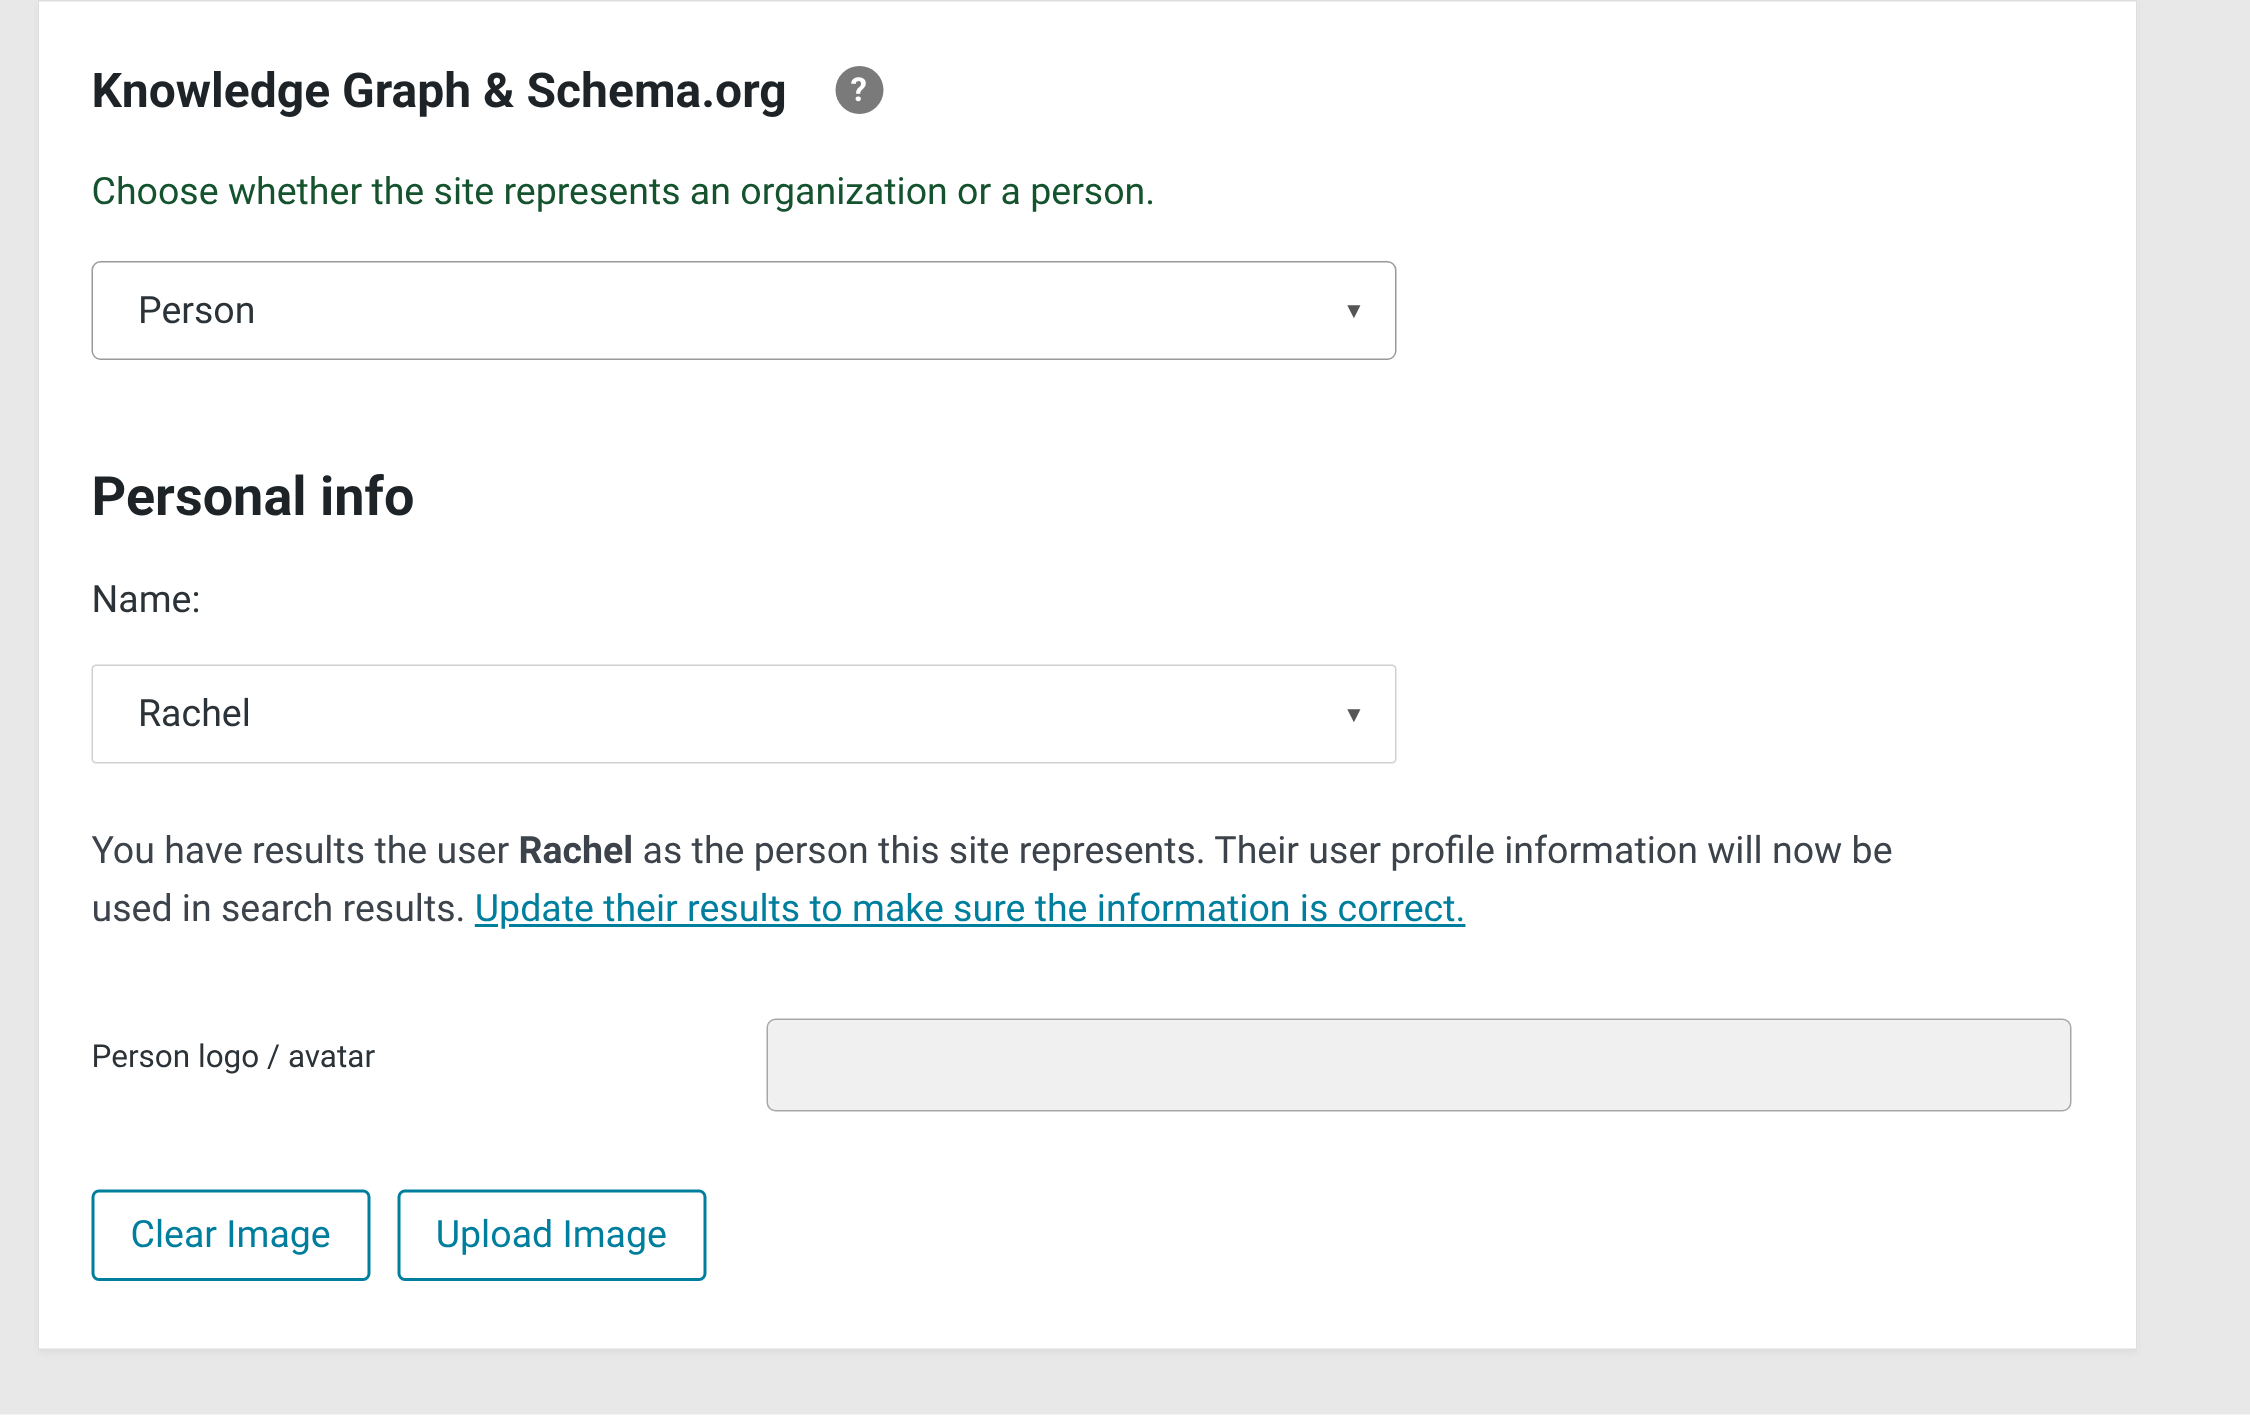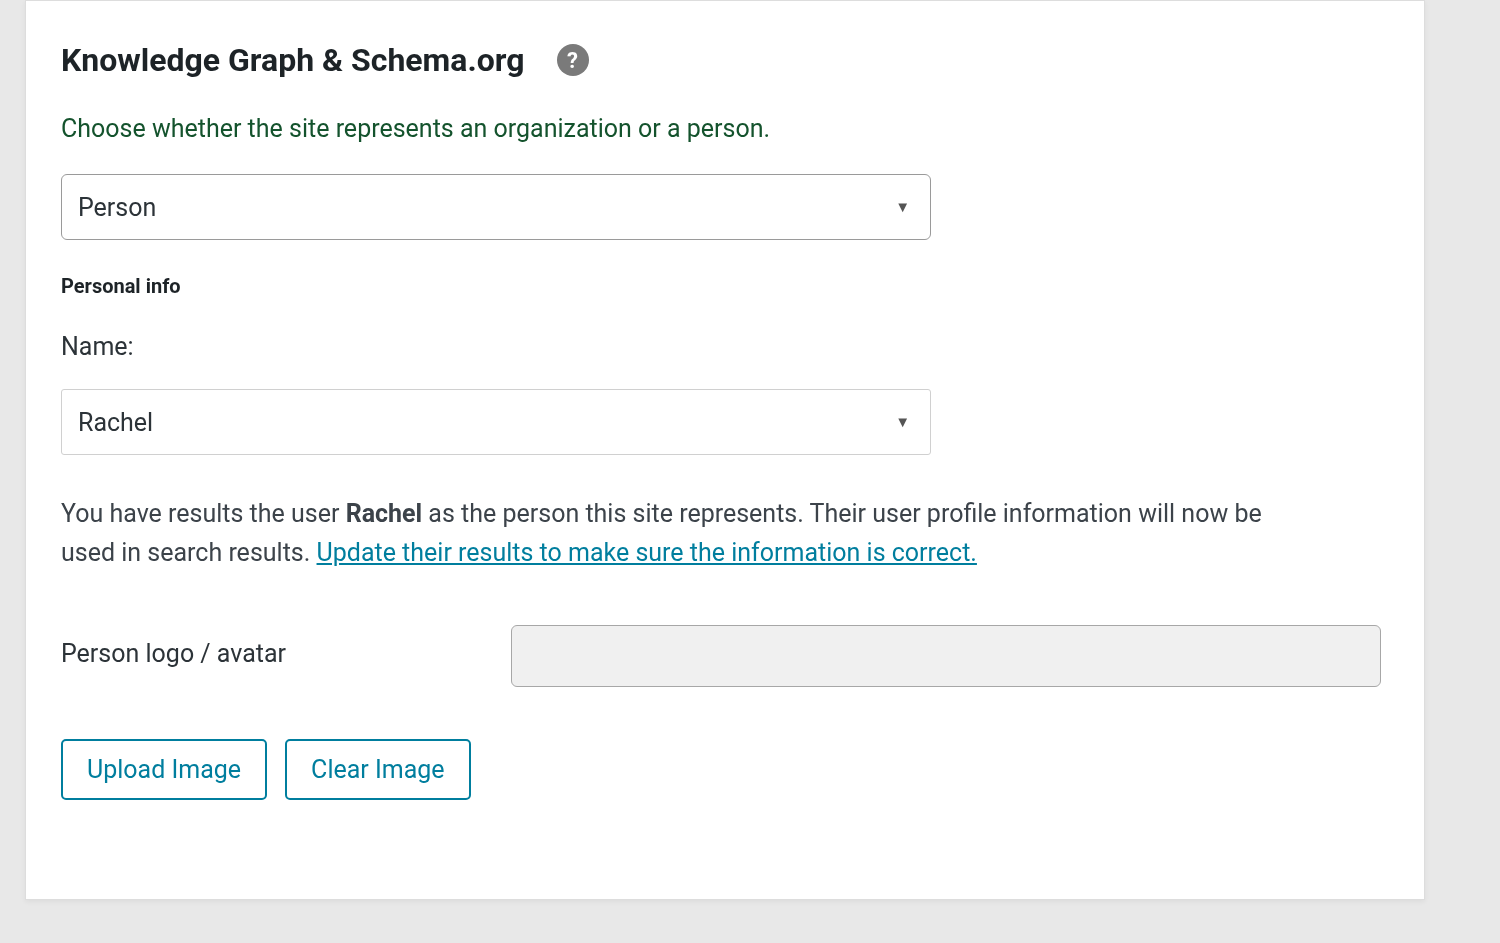--- a/index.html
+++ b/index.html
@@ -59,43 +59,43 @@
       margin-top: 28px;
     }
     .select-box {
       width: 100%;
       height: 66px;
       border: 1px solid #9a9a9a;
       border-radius: 6px;
       background: #ffffff;
       font-size: 25px;
       color: #2c3338;
-      padding: 0 50px 0 16px;
+      padding: 0 50px 0 30px;
       display: flex;
       align-items: center;
       cursor: pointer;
       position: relative;
     }
     .select-box .arrow {
       position: absolute;
       right: 20px;
       top: 50%;
       transform: translateY(-50%);
       color: #555;
       font-size: 15px;
     }
     .select-box.light {
       border: 1px solid #d0d0d0;
       border-radius: 3px;
     }
     .subsection-title {
-      font-size: 20px;
+      font-size: 36px;
       font-weight: 700;
       color: #1d2327;
-      margin-top: 34px;
+      margin-top: 70px;
     }
     .field-label {
       font-size: 25px;
       color: #2c3338;
       margin-top: 34px;
     }
     .info-paragraph {
       font-size: 25px;
       color: #3c434a;
       margin-top: 40px;
@@ -109,21 +109,21 @@
       color: #007e9e;
       text-decoration: underline;
     }
     .avatar-row {
       display: flex;
       align-items: flex-start;
       margin-top: 52px;
       gap: 10px;
     }
     .avatar-label {
-      font-size: 25px;
+      font-size: 21px;
       color: #2c3338;
       flex: 0 0 auto;
       width: 440px;
       padding-top: 14px;
     }
     .avatar-input {
       flex: 1;
       height: 62px;
       border: 1px solid #a7a7a7;
       border-radius: 6px;
@@ -179,17 +179,17 @@
   <p class="info-paragraph">
     <span>You have results the user </span><span class="bold">Rachel</span><span> as the person this site represents. Their user profile information will now be used in search results. </span><a href="#">Update their results to make sure the information is correct.</a>
   </p>
 
   <div class="avatar-row">
     <div class="avatar-label">Person logo / avatar</div>
     <div class="avatar-input"></div>
   </div>
 
   <div class="button-row">
+    <button class="btn-outline">Clear Image</button>
     <button class="btn-outline">Upload Image</button>
-    <button class="btn-outline">Clear Image</button>
   </div>
 
 </div>
 
 </body></html>

